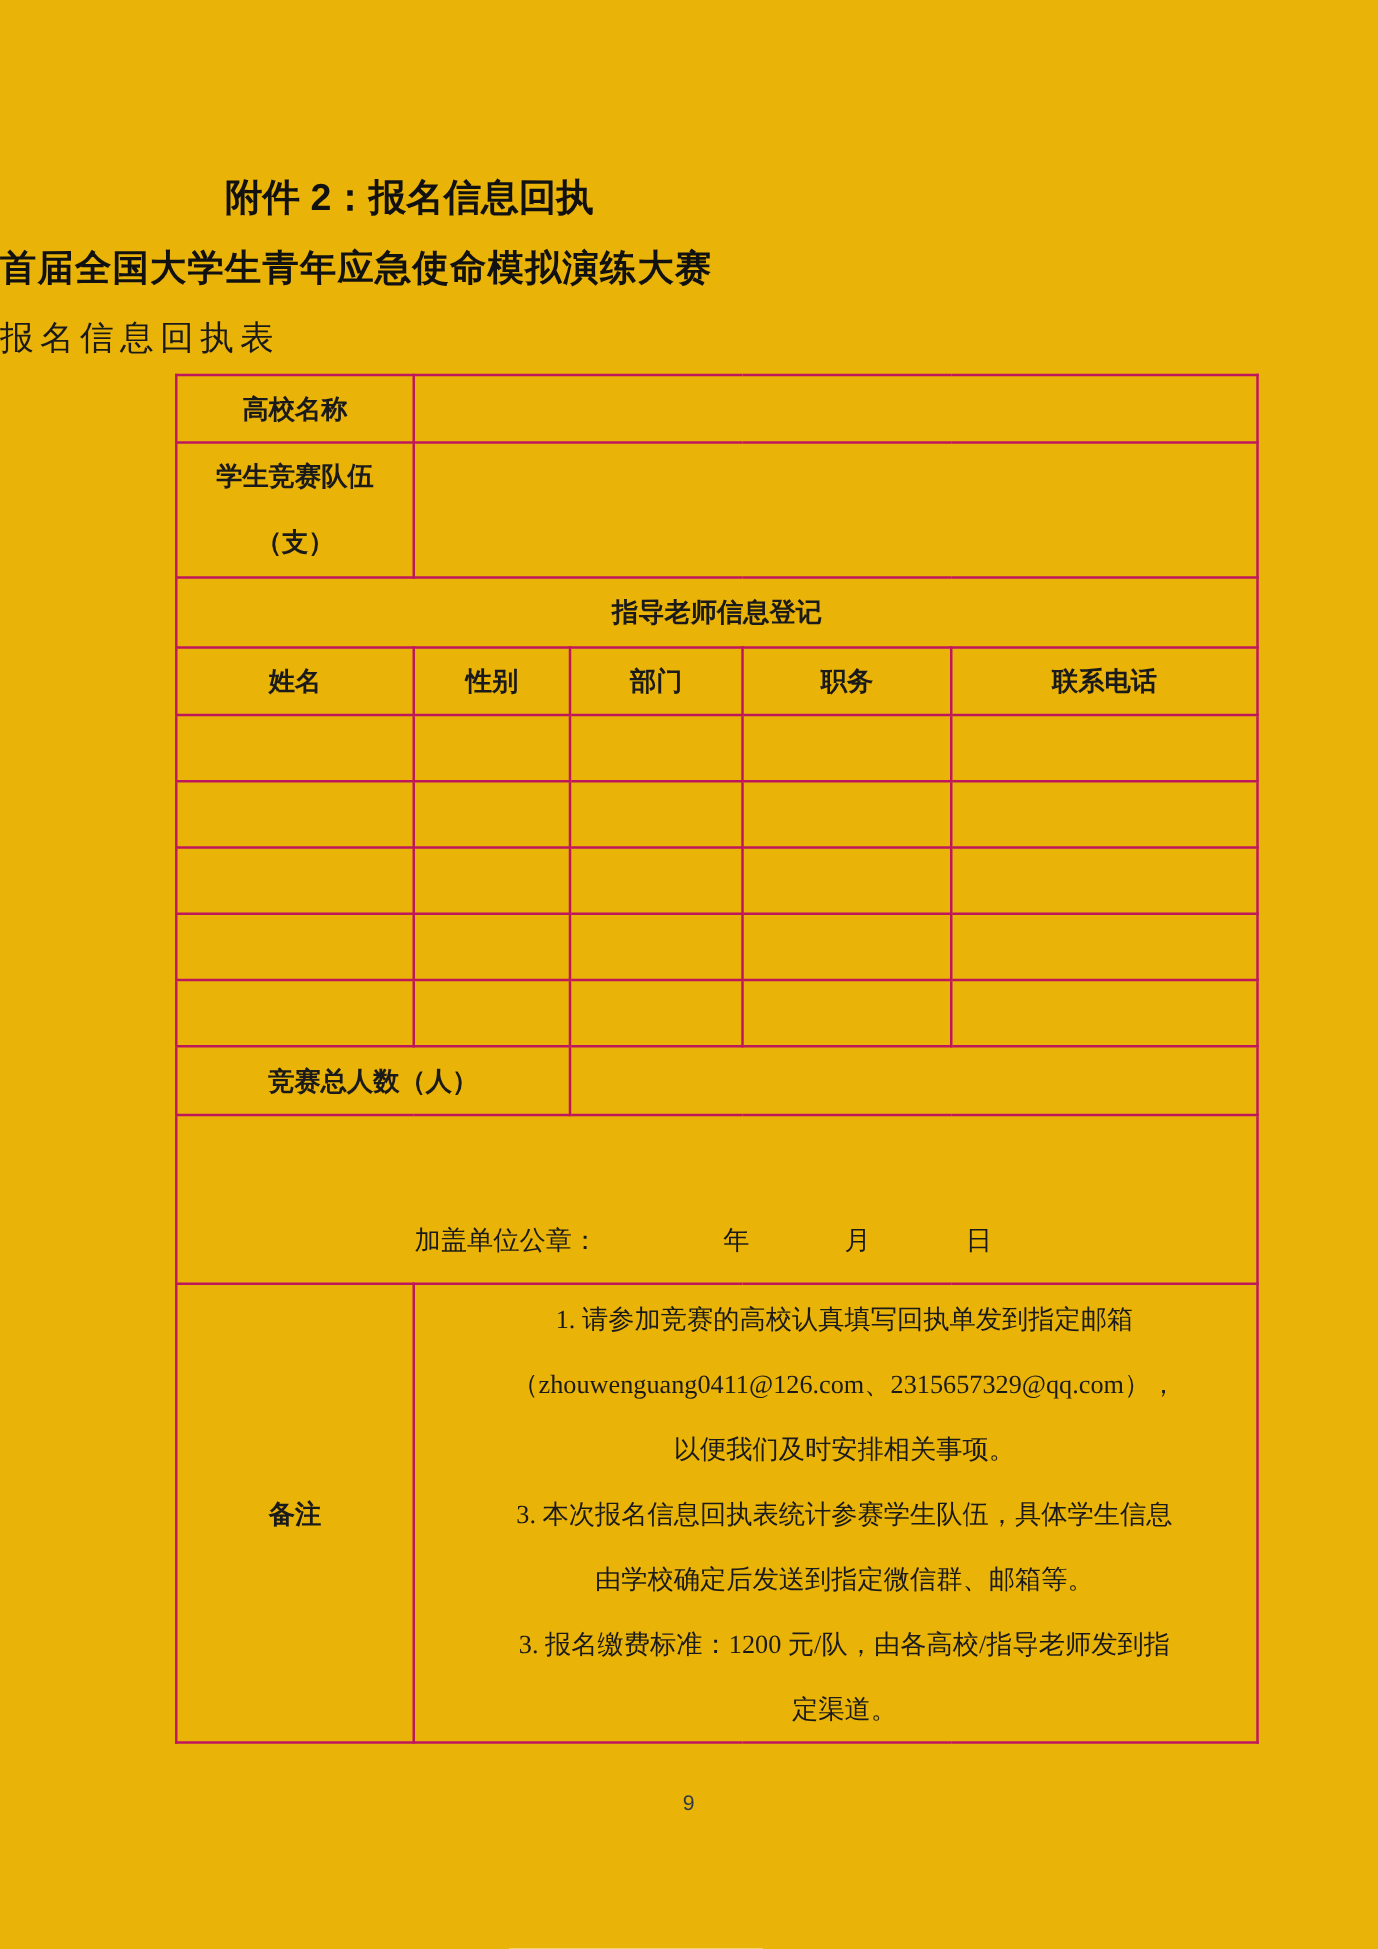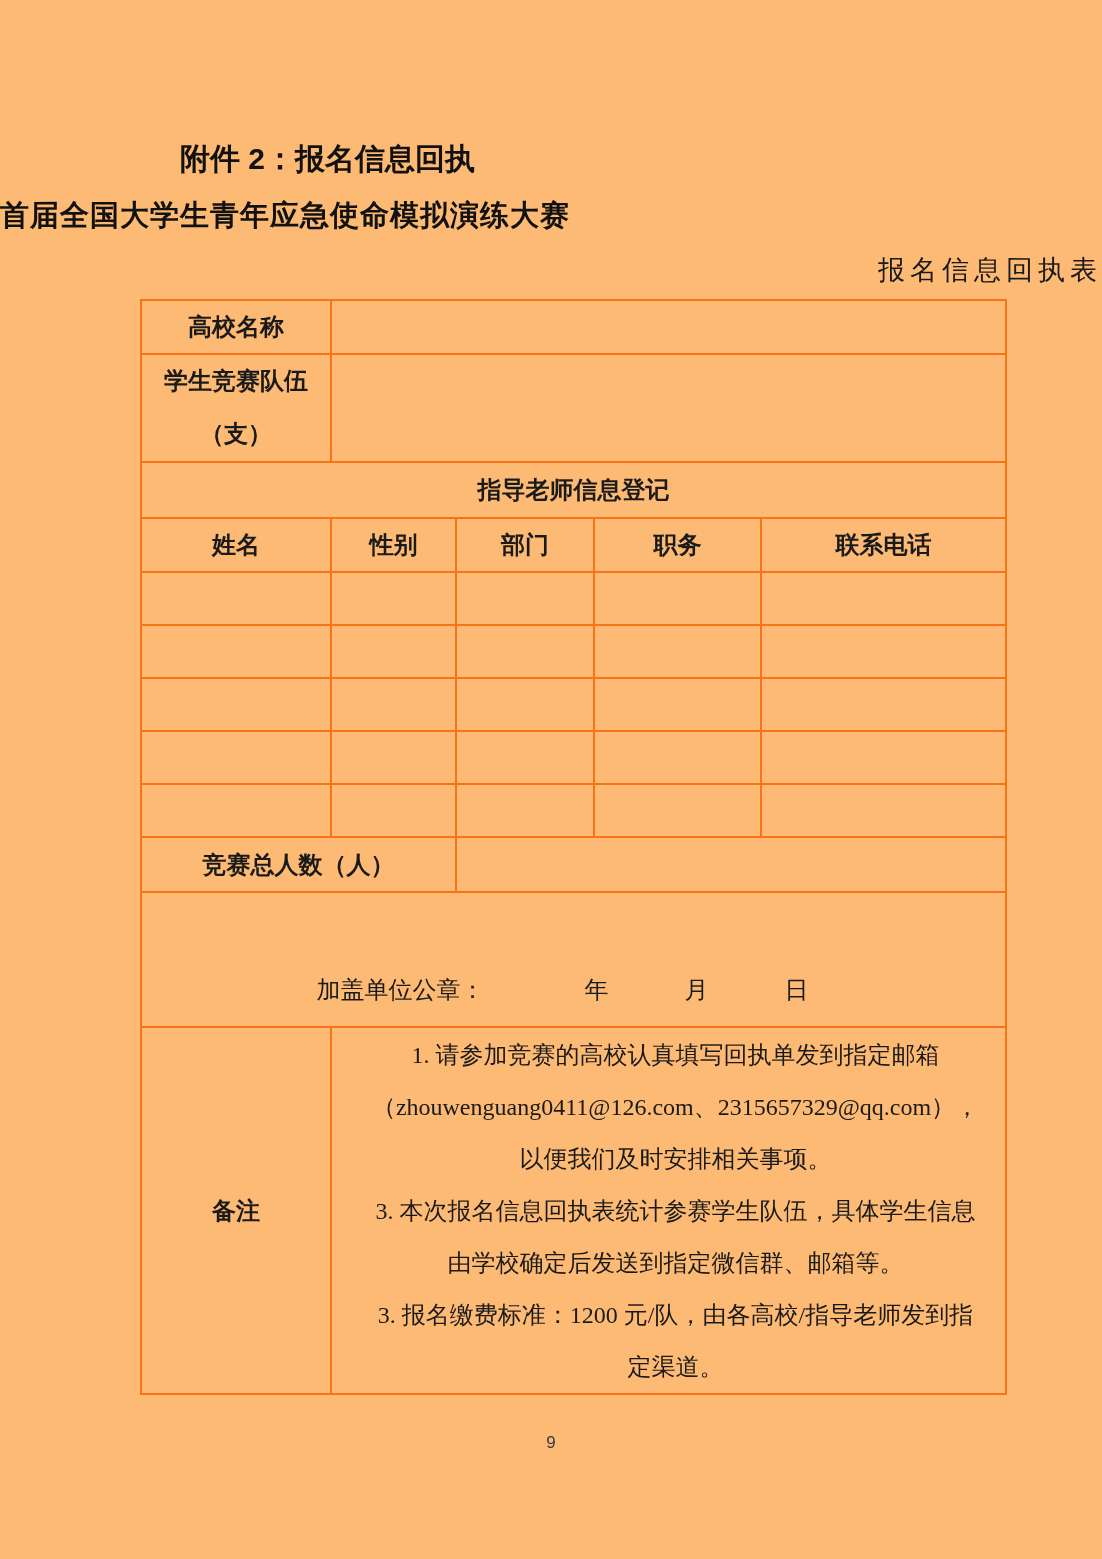--- a/index.html
+++ b/index.html
@@ -4,21 +4,21 @@
 <style>
   html, body {
     margin: 0;
     padding: 0;
     background: #ffffff;
   }
   .page {
     position: relative;
     width: 1102px;
     height: 1559px;
-    background: #fdba74;
+    background: #eab308;
     color: #1a1a1a;
     font-family: "Liberation Serif", "DejaVu Serif", serif;
     overflow: hidden;
   }
   .attachment-title {
     margin: 0 0 0 180px;
     padding-top: 141px;
     font-family: "Liberation Sans", "DejaVu Sans", sans-serif;
     font-size: 30px;
     font-weight: bold;
@@ -30,36 +30,36 @@
     text-align: left;
     font-family: "Liberation Sans", "DejaVu Sans", sans-serif;
     font-size: 29px;
     font-weight: bold;
     letter-spacing: 1px;
     line-height: 36px;
     color: #111111;
   }
   .form-title {
     margin: 20px 0 0 0;
-    text-align: right;
+    text-align: left;
     font-size: 27px;
     font-weight: normal;
     letter-spacing: 5px;
     line-height: 34px;
     color: #1a1a1a;
   }
   table.reply-form {
     border-collapse: collapse;
     table-layout: fixed;
     width: 865px;
     margin: 12px 0 0 140px;
   }
   table.reply-form td {
-    border: 2px solid #f97316;
-    font-size: 24px;
+    border: 2px solid #be185d;
+    font-size: 21px;
     text-align: center;
     vertical-align: middle;
     padding: 0;
     overflow: hidden;
   }
   .lbl { font-weight: bold; }
   tr.r-school    { height: 54px; }
   tr.r-teams     { height: 107px; }
   tr.r-section   { height: 56px; }
   tr.r-cols      { height: 54px; }

